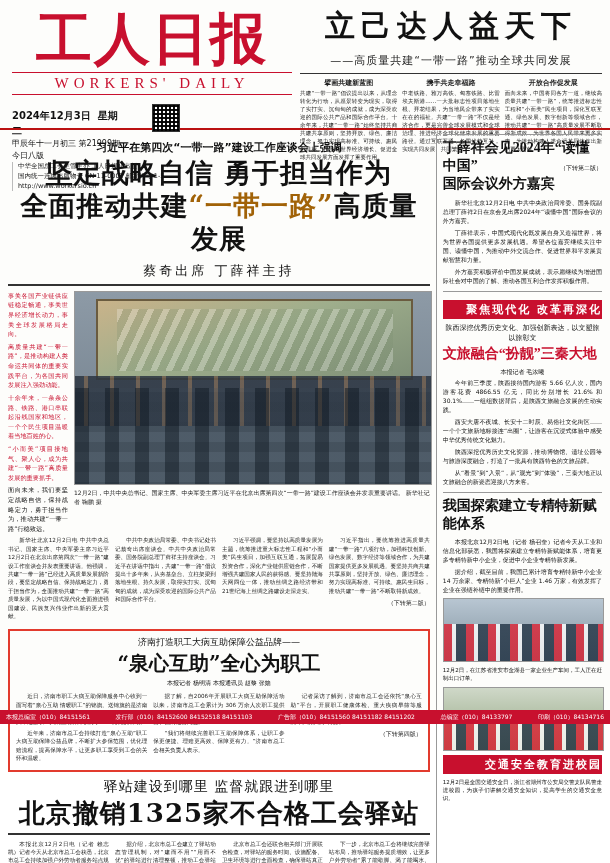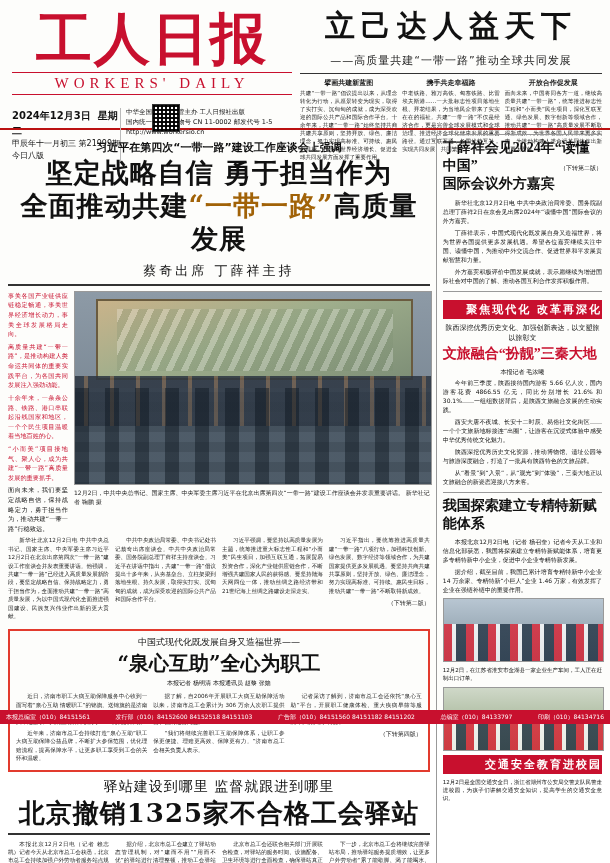--- a/index.html
+++ b/index.html
@@ -30,21 +30,21 @@
   }
   .head-slogan2{
     text-align:center;font-size:11px;margin-top:6px;color:#222;letter-spacing:1px;
   }
   .head-rule{border-top:1px solid #333;margin:5px 0 4px;}
   .head-cols{display:flex;font-size:5.5px;line-height:1.45;color:#222;gap:5px;}
   .head-cols .c{flex:1;text-align:justify;}
   .head-cols .c h4{font-size:7px;margin:0 0 2px;text-align:center;font-weight:bold;}
   .head-sign{text-align:right;font-size:6px;margin-top:2px;}
 
-  .meta{position:absolute;left:12px;top:108px;width:280px;display:flex;font-size:8px;line-height:1.5;}
+  .meta{position:absolute;left:12px;top:108px;width:280px;display:flex;font-size:8px;line-height:1.5;flex-direction:column;}
   .meta .m1{width:108px;}
   .meta .m1 .date{font-size:10px;font-weight:bold;}
   .meta .m2{flex:1;border-left:1px solid #bbb;padding-left:5px;font-size:6.5px;}
   .qr{position:absolute;left:152px;top:104px;width:26px;height:26px;
       background:
         repeating-linear-gradient(0deg,#111 0 2px,#fff 2px 4px),
         repeating-linear-gradient(90deg,#111 0 2px,#fff 2px 4px);
       background-blend-mode:multiply;border:1px solid #333;}
 
   
@@ -230,21 +230,21 @@
           <div class="tcol">
             <p>习近平强调，要坚持以高质量发展为主题，统筹推进重大标志性工程和“小而美”民生项目，加强互联互通，拓展贸易投资合作，深化产业链供应链合作，不断增强共建国家人民的获得感。要坚持陆海天网四位一体，推动丝绸之路经济带和21世纪海上丝绸之路建设走深走实。</p>
           </div>
           <div class="tcol">
             <p>习近平指出，要统筹推进高质量共建“一带一路”八项行动，加强科技创新、绿色发展、数字经济等领域合作，为共建国家提供更多发展机遇。要坚持共商共建共享原则，坚持开放、绿色、廉洁理念，努力实现高标准、可持续、惠民生目标，推动共建“一带一路”不断取得新成效。</p>
             <div class="sign">（下转第二版）</div>
           </div>
         </div>
 
         <div class="hl">
-          <div class="hk">中国式现代化既发展自身又造福世界——</div>
+          <div class="hk">济南打造职工大病互助保障公益品牌——</div>
           <div class="ht">
             <span>“泉心互助”</span><span>全心为职工</span>
           </div>
           <div class="hb">本报记者 杨明清  本报通讯员 赵黎 张嫱</div>
           <div class="hcols">
             <div class="tcol">
               <p>近日，济南市职工大病互助保障服务中心收到一面写着“泉心互助 情暖职工”的锦旗。送锦旗的是济南某企业职工李先生，他因突发疾病住院治疗，花费较大，通过职工大病互助保障获得了 3.2 万元的补助。</p>
               <p>近年来，济南市总工会持续打造“泉心互助”职工大病互助保障公益品牌，不断扩大参保范围，优化理赔流程，提高保障水平，让更多职工享受到工会的关怀和温暖。</p>
             </div>
             <div class="tcol">

